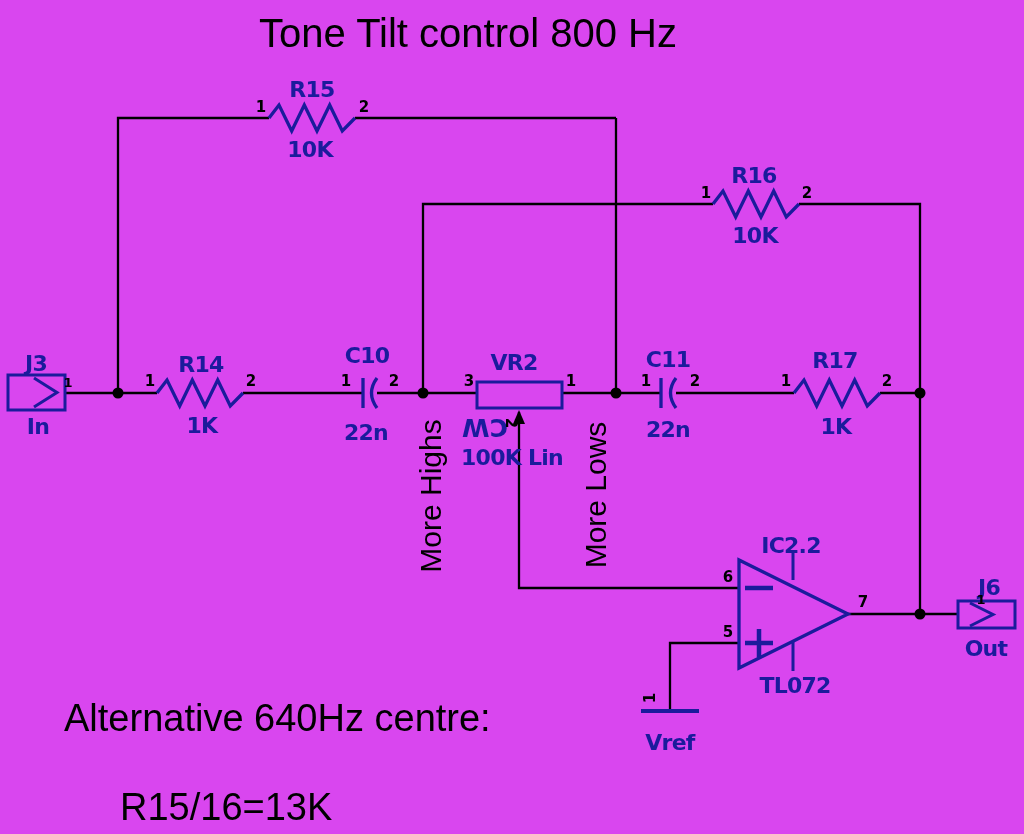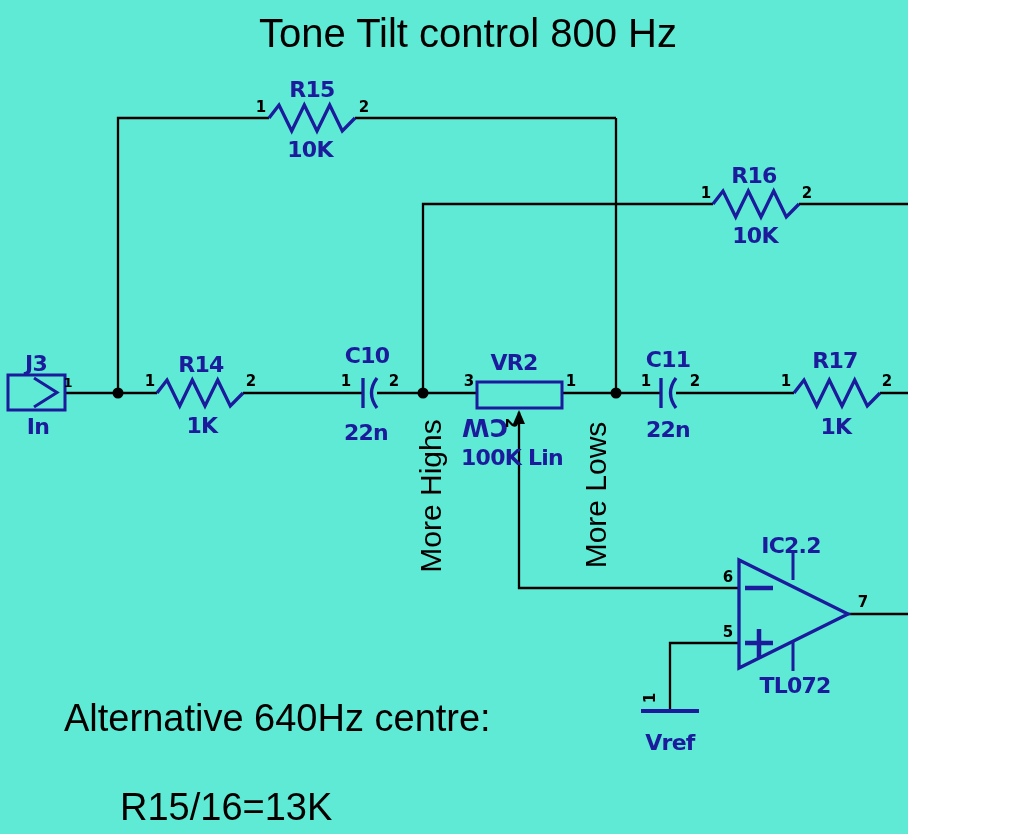--- a/index.html
+++ b/index.html
@@ -1,16 +1,16 @@
 <!DOCTYPE html>
 <html><head>
 <meta charset="utf-8">
 <style>
   html,body{margin:0;padding:0;background:#ffffff;}
-  .page{position:relative;width:908px;height:834px;background:#5eead4;overflow:hidden;}
+  .page{position:relative;width:1024px;height:834px;background:#d946ef;overflow:hidden;}
   svg{position:absolute;left:0;top:0;}
   .wire{stroke:#000000;stroke-width:2.3;fill:none;}
   .sym{stroke:#1b1b9c;stroke-width:3.3;fill:none;stroke-linejoin:miter;stroke-linecap:butt;}
   .symthin{stroke:#1b1b9c;stroke-width:3;fill:none;}
   .dot{fill:#000000;stroke:none;}
   .lbl{fill:#1b1b9c;font-family:"DejaVu Sans",sans-serif;font-weight:700;font-size:22px;letter-spacing:-0.75px;text-anchor:middle;}
   .pin{fill:#000000;font-family:"DejaVu Sans",sans-serif;font-weight:700;font-size:15px;text-anchor:middle;}
   .pinsm{fill:#000000;font-family:"DejaVu Sans",sans-serif;font-weight:700;font-size:13px;text-anchor:middle;}
   .title{fill:#000000;font-family:"Liberation Sans",sans-serif;font-weight:400;font-size:40px;text-anchor:middle;}
   .note{fill:#000000;font-family:"Liberation Sans",sans-serif;font-weight:400;font-size:38px;text-anchor:start;}

